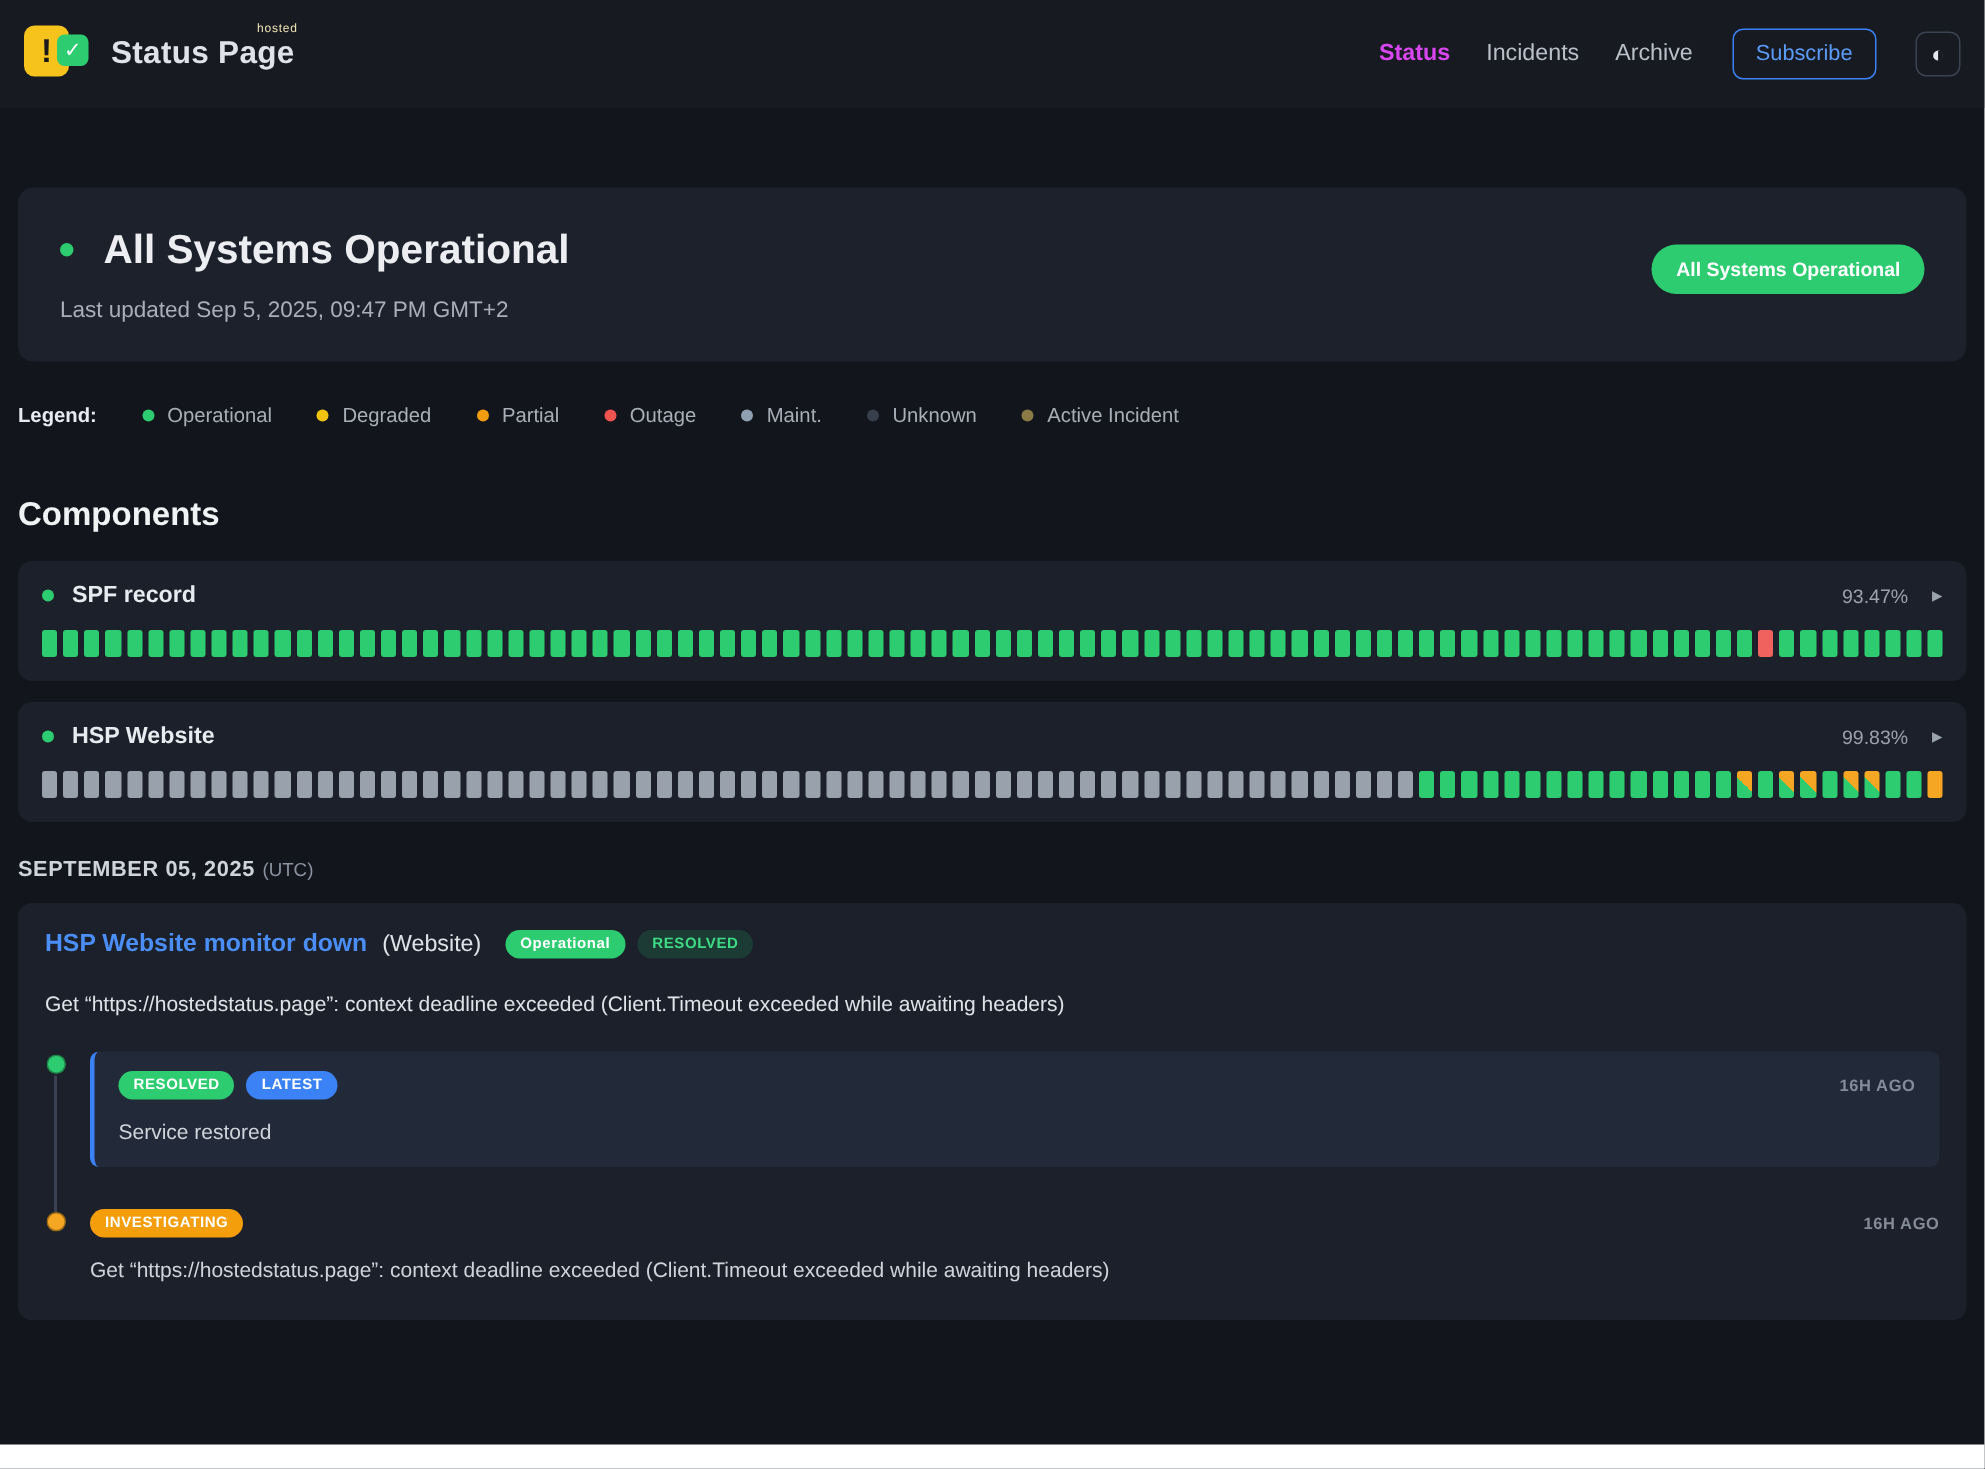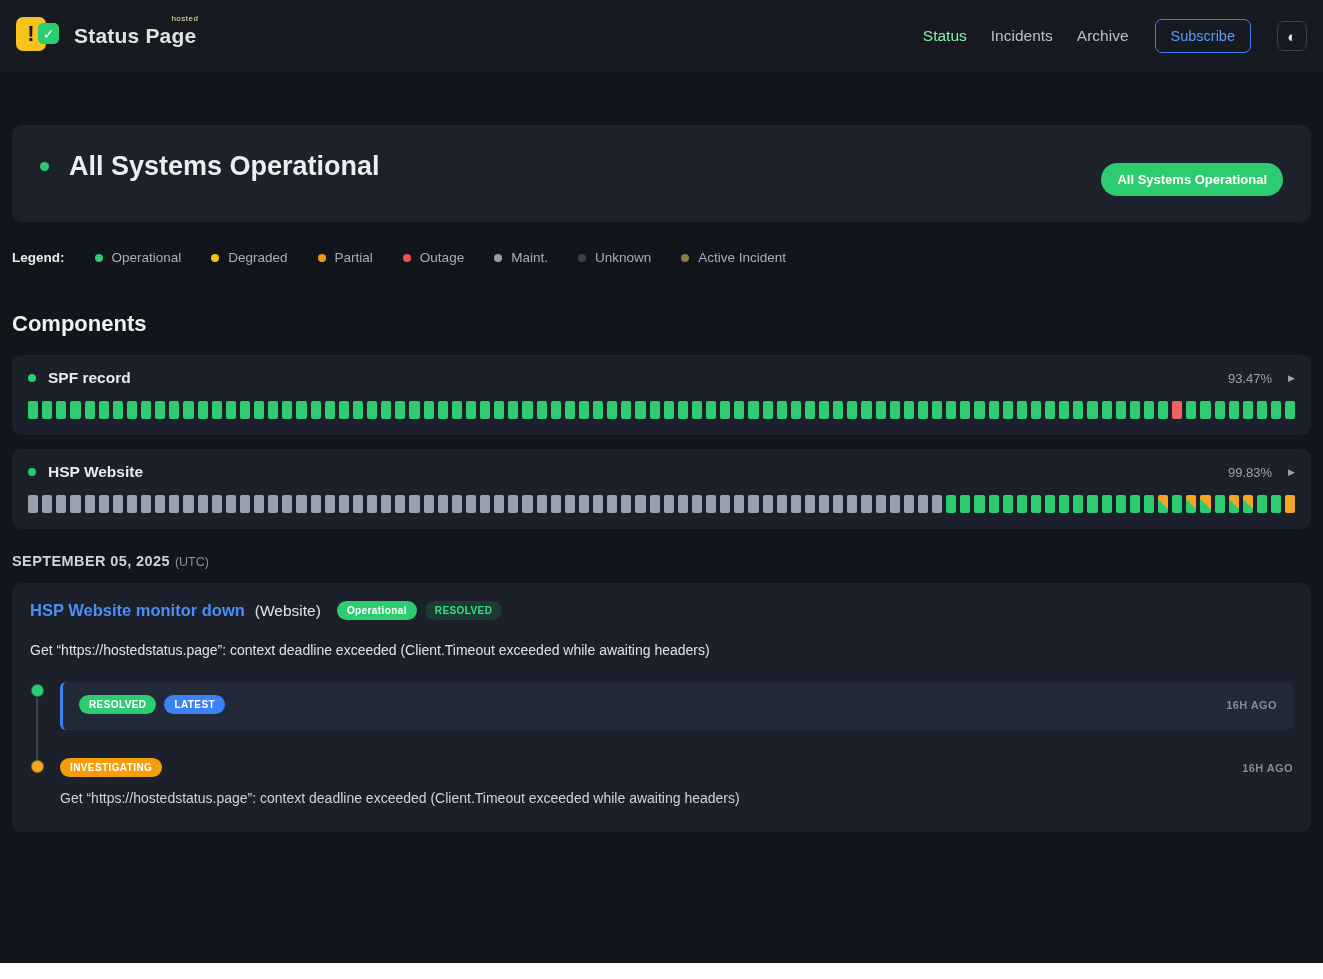--- a/index.html
+++ b/index.html
@@ -11,21 +11,21 @@
   .header { height: 72px; background: #171a21; display: flex; align-items: center; padding: 0 16px; }
   .logo { display: flex; align-items: center; gap: 10px; }
   .logo-icon { position: relative; width: 48px; height: 42px; }
   .logo-bubble { position: absolute; left: 0; top: 2px; width: 30px; height: 34px; background: #f6c21c; border-radius: 7px; color: #1a1a1a; font-weight: 800; font-size: 22px; display: flex; align-items: center; justify-content: center; }
   .logo-check { position: absolute; left: 22px; top: 8px; width: 21px; height: 21px; background: #2ecc71; border-radius: 5px; color: #fff; font-weight: 800; font-size: 14px; display: flex; align-items: center; justify-content: center; }
   .logo-text { position: relative; color: #dfe3e8; font-size: 21px; font-weight: 700; letter-spacing: .2px; text-align: right; }
   .logo-hosted { position: absolute; right: -2px; top: -10px; font-size: 8px; font-weight: 400; color: #efe3b5; letter-spacing: .5px; }
   .header-right { margin-left: auto; display: flex; align-items: center; gap: 26px; }
   .nav { display: flex; align-items: center; gap: 24px; }
   .nav a { text-decoration: none; font-size: 15.5px; color: #b9c0c9; cursor: pointer; }
-  .nav a.active { color: #86efac; font-weight: 400; }
+  .nav a.active { color: #d946ef; font-weight: 700; }
   .subscribe-btn { background: transparent; border: 1px solid #3b82f6; color: #5b9bf8; font-size: 14.5px; padding: 8px 15px; border-radius: 7px; cursor: pointer; font-family: inherit; }
   .theme-btn { width: 30px; height: 30px; border: 1px solid #3c4453; background: transparent; border-radius: 7px; color: #e5e7eb; font-size: 15px; line-height: 1; cursor: pointer; display: flex; align-items: center; justify-content: center; }
 
   
   .main { padding: 0 12px; }
 
   .status-card { margin-top: 53px; background: #1c212b; border-radius: 10px; padding: 26px 28px; display: flex; justify-content: space-between; align-items: flex-start; }
   .status-title-row { display: flex; align-items: center; gap: 20px; }
   .dot { width: 9px; height: 9px; border-radius: 50%; flex: none; }
   .status-title { font-size: 27px; font-weight: 600; color: #eceef1; margin: 0; }
@@ -104,20 +104,21 @@
     </header>
 
     <main class="main">
 
       <section class="status-card">
         <div>
           <div class="status-title-row">
             <span class="dot" id="status-dot" style="background: rgb(46, 204, 113);"></span>
             <h1 class="status-title">All Systems Operational</h1>
           </div>
+          <div class="status-updated">Last updated Sep 5, 2025, 09:47 PM GMT+2</div>
         </div>
         <span class="status-badge">All Systems Operational</span>
       </section>
 
       <div class="legend">
         <span class="legend-label">Legend:</span>
 
       <span class="legend-item">
             <span class="legend-dot" style="background: rgb(46, 204, 113);"></span>
             <span>Operational</span>
@@ -371,20 +372,21 @@
             <div class="update">
               <div class="update-dot-col">
                 <span class="update-dot" style="background: rgb(46, 204, 113);"></span>
               </div>
               <div class="update-body highlight">
                 <div class="update-head">
                   <span class="badge" style="background: rgb(46, 204, 113); color: rgb(255, 255, 255);">RESOLVED</span>
                   <span class="badge" style="background: rgb(59, 130, 246); color: rgb(255, 255, 255);">LATEST</span>
                   <span class="update-time">16H AGO</span>
                 </div>
+                <div class="update-text">Service restored</div>
               </div>
             </div>
             <div class="update">
               <div class="update-dot-col">
                 <span class="update-dot" style="background: rgb(245, 166, 35);"></span>
               </div>
               <div class="update-body">
                 <div class="update-head">
                   <span class="badge" style="background: rgb(245, 158, 11); color: rgb(255, 255, 255);">INVESTIGATING</span>
                   <span class="update-time">16H AGO</span>

